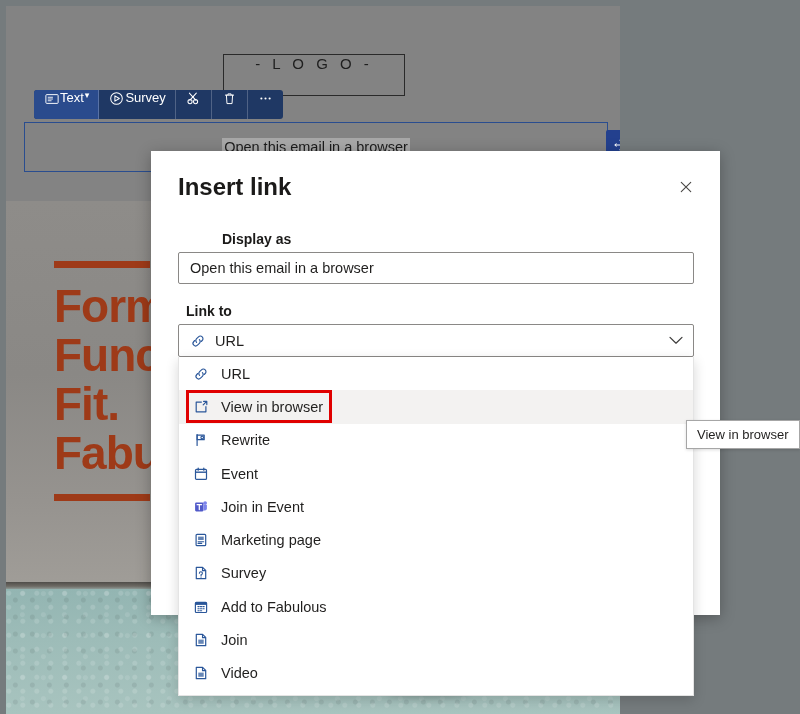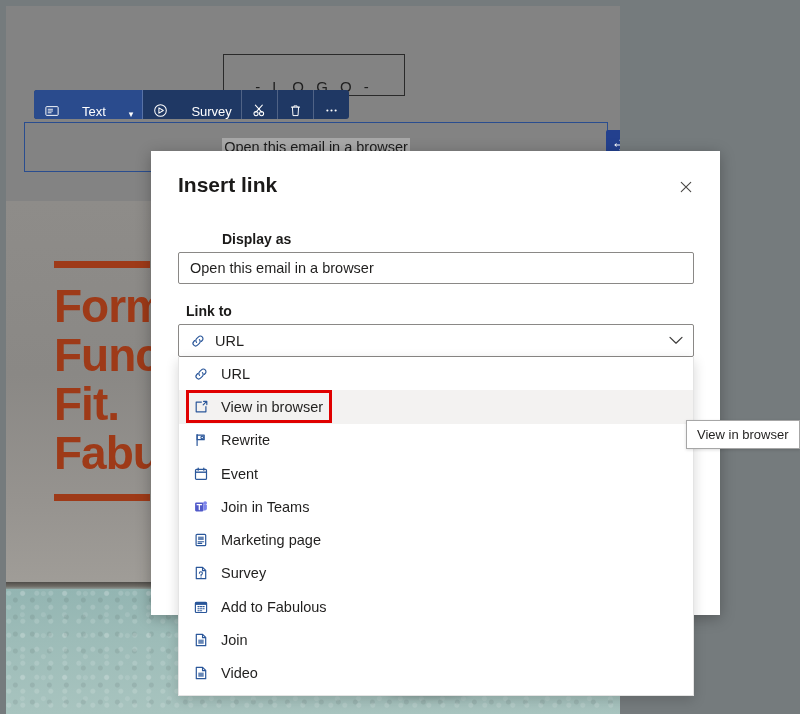--- a/index.html
+++ b/index.html
@@ -122,21 +122,21 @@
   
   #logo-box {
     position: absolute;
     left: 217px;
     top: 48px;
     width: 182px;
     height: 42px;
     border: 1.5px solid #2a2a2a;
     box-sizing: border-box;
     display: flex;
-    align-items: flex-end;
+    align-items: flex-start;
     justify-content: center;
     color: #1f1f1f;
     font-size: 15px;
     letter-spacing: 4px;
   }
 
   
   #link-block {
     position: absolute;
     left: 18px;
@@ -177,22 +177,22 @@
     display: flex;
     align-items: stretch;
     background: #1f3864;
     border-radius: 3px;
     overflow: hidden;
     color: #ffffff;
     font-size: 13px;
   }
   .tb-item {
     display: flex;
-    align-items: flex-end;
-    gap: 22px;
+    align-items: flex-start;
+    gap: 0;
     padding: 0 9px;
     border-right: 1px solid rgba(255,255,255,.22);
     white-space: nowrap;
   }
   .tb-item:last-child { border-right: none; }
   .tb-item.active { background: #2a4b8d; }
   .tb-chev { font-size: 9px; margin-left: 1px; }
 
   
   #dialog {
@@ -201,21 +201,21 @@
     top: 151px;
     width: 569px;
     height: 464px;
     background: #ffffff;
     box-shadow: 0 3px 14px rgba(0,0,0,.28);
   }
   #dialog-title {
     position: absolute;
     left: 27px;
     top: 22px;
-    font-size: 21px;
+    font-size: 24px;
     font-weight: 600;
     color: #1b1a19;
   }
   #dialog-close {
     position: absolute;
     right: 20px;
     top: 22px;
     width: 28px;
     height: 28px;
     display: flex;
@@ -504,21 +504,21 @@
 
   <div class="dd-item">
     <span class="ico">
       <svg width="16" height="16" viewBox="0 0 16 16">
         <circle cx="12.1" cy="4.1" r="1.9" fill="#7b83eb"></circle>
         <rect x="2.1" y="3.6" width="8.4" height="8.8" rx="1.1" fill="#5059c9"></rect>
         <path d="M4.1 5.7h4.4M6.3 5.7v4.9" stroke="#ffffff" stroke-width="1.25" stroke-linecap="round"></path>
         <path d="M10.6 5.9h3.3v3.6a2 2 0 0 1-2 2h-1.3z" fill="#7b83eb"></path>
       </svg>
     </span>
-    <span class="dd-label">Join in Teams</span>
+    <span class="dd-label">Join in Event</span>
   </div>
 
   <div class="dd-item">
     <span class="ico">
       <svg width="16" height="16" viewBox="0 0 16 16">
         <rect x="3.1" y="2.3" width="9.6" height="11.4" rx="1" fill="none" stroke="#2b579a" stroke-width="1.2"></rect>
         <rect x="5.1" y="4.6" width="5.6" height="3.4" fill="#2b579a" opacity=".75"></rect>
         <path d="M5.1 9.8h5.6M5.1 11.4h3.6" stroke="#2b579a" stroke-width="1.1" stroke-linecap="round"></path>
       </svg>
     </span>

